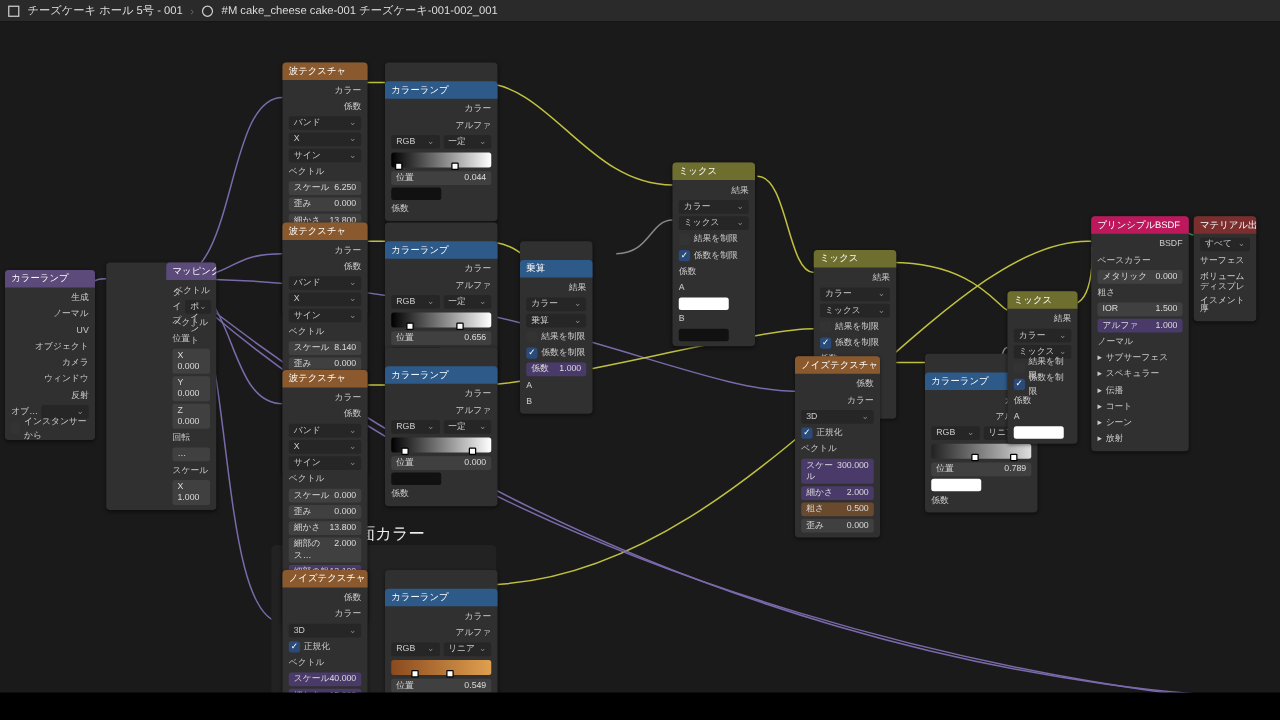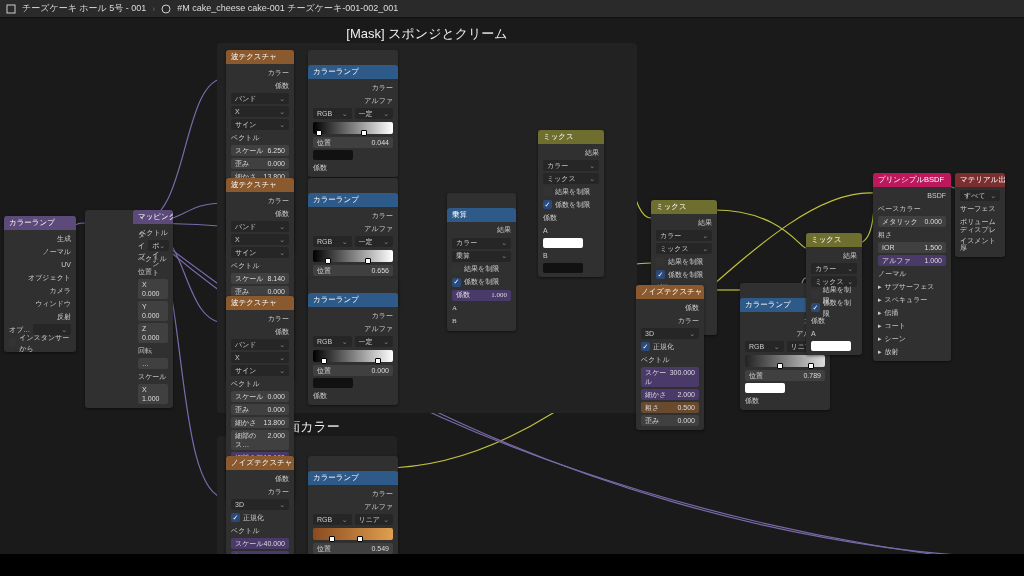--- a/index.html
+++ b/index.html
@@ -201,23 +201,20 @@
     <path class="wire-gray" d="M793,272 C805,272 800,260 806,260"></path>
     <path class="wire-yellow" d="M858,225 C875,225 875,180 873,180"></path>
     <path class="wire-green" d="M935,165 C950,165 950,170 955,170"></path>
     <path class="wire-yellow" d="M276,450 C300,450 300,448 308,448"></path>
     <path class="wire-yellow" d="M383,450 C600,450 750,170 873,175"></path>
     <path class="wire-purple" d="M138,205 C500,500 900,540 1024,540"></path>
     <path class="wire-purple" d="M138,205 C420,470 900,540 1024,545"></path>
   </g>
 </svg>
 
-<div class="frame" style="left:217px; top:25px; width:420px; height:370px;">
-  <div class="frame-label">[Mask] スポンジとクリーム</div>
-</div>
 <div class="frame" style="left:217px; top:418px; width:180px; height:128px;">
   <div class="frame-label">表面カラー</div>
 </div>
 
 <div class="node" style="left:4px; top:198px; width:72px;">
   <div class="node-header hdr-purple">カラーランプ</div>
   <div class="node-body">
     <div class="row right">生成</div>
     <div class="row right">ノーマル</div>
     <div class="row right">UV</div>
@@ -473,21 +470,21 @@
           <span class="field">
             <span>位置</span>
             <span>0.000</span>
           </span>
         </div>
     <div class="swatch sw-dark"></div>
     <div class="row left">係数</div>
   </div>
 </div>
 
-<div class="node" style="left:447px; top:175px; width:69px;font-family:Liberation Serif, serif;">
+<div class="node" style="left:416px; top:175px; width:58px;">
   <div class="node-header hdr-blue">乗算</div>
   <div class="node-body">
     <div class="row right">結果</div>
     <div class="dropdown">
           <span>カラー</span>
         </div>
     <div class="dropdown">
           <span>乗算</span>
         </div>
     <div class="row left">

